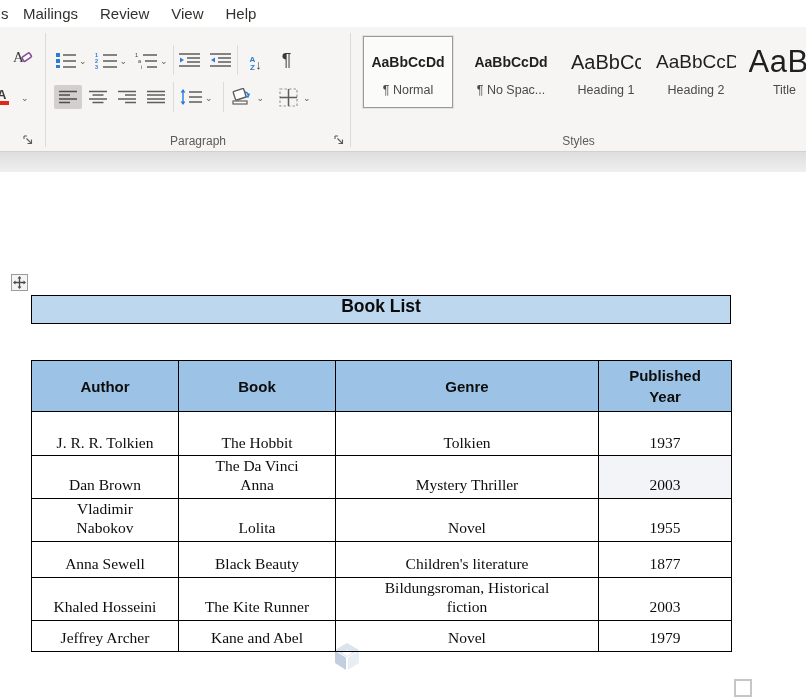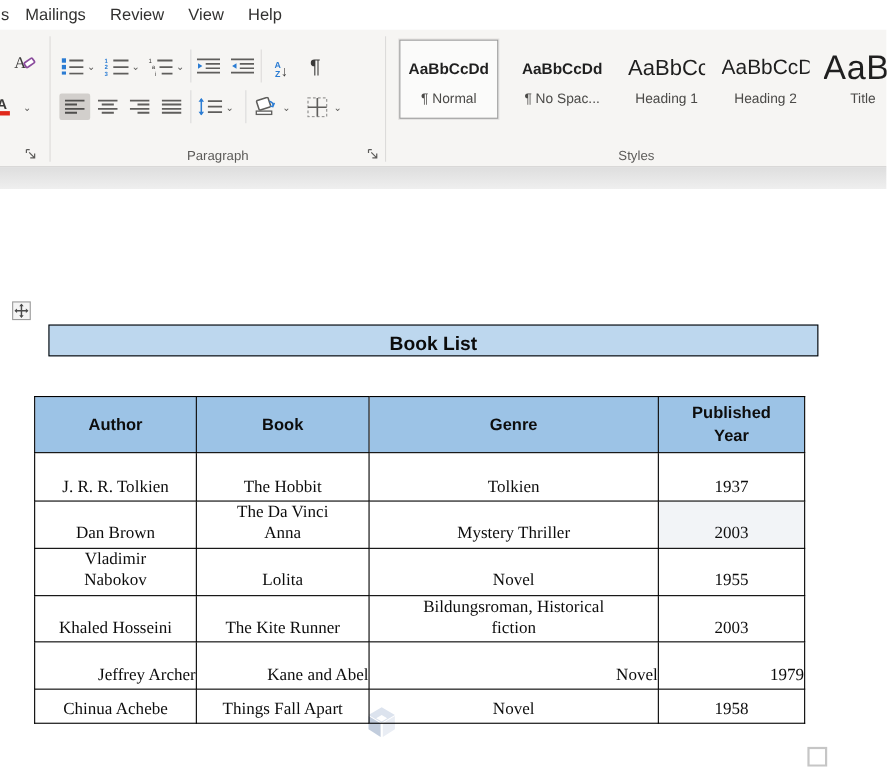--- a/index.html
+++ b/index.html
@@ -50,39 +50,39 @@
   
   .strip { height:21px; background:linear-gradient(#DEDEDE,#EFEFEF); border-top:1px solid #d2d1d0; }
 
   
   .document { position:relative; height:525px; background:#fff; }
 
   .move-handle { position:absolute; left:11px; top:102px; width:17px; height:17px;
                  background:#F4F4F4; border:1px solid #9b9b9b;
                  display:flex; align-items:center; justify-content:center; }
 
-  .title-bar { position:absolute; left:44px; top:123px; width:700px; height:29px;
+  .title-bar { position:absolute; left:31px; top:123px; width:700px; height:29px;
                background:#BDD7EE; border:1.5px solid #000;
-               display:flex; align-items:flex-end; justify-content:center; }
+               display:flex; align-items:flex-start; justify-content:center; }
   .title-bar span { font-size:17.5px; font-weight:700; color:#0b0b0b; }
 
   table.doc-table { position:absolute; left:31px; top:188px; width:700px;
                     border-collapse:collapse; table-layout:fixed; }
   .doc-table th, .doc-table td { border:1.5px solid #000; text-align:center;
                                  white-space:pre-line; overflow:hidden; }
   .doc-table th { background:#9CC3E6; font-size:15px; font-weight:700; color:#0d0d0d;
                   height:51px; line-height:1.4; vertical-align:middle;
                   font-family:"Liberation Sans", sans-serif; }
   .doc-table td { font-family:"Liberation Serif", serif; font-size:15.5px; color:#0d0d0d;
                   vertical-align:bottom; padding-bottom:3px; line-height:1.25; }
   .doc-table tbody tr:nth-child(1) td { height:44px; }
   .doc-table tbody tr:nth-child(2) td { height:40px; }
   .doc-table tbody tr:nth-child(3) td { height:42px; }
   .doc-table tbody tr:nth-child(4) td { height:36px; }
-  .doc-table tbody tr:nth-child(5) td { height:43px;text-align:right; }
+  .doc-table tbody tr:nth-child(5) td { height:43px; }
   .doc-table tbody tr:nth-child(6) td { height:31px; }
   .doc-table tbody tr:nth-child(7) td { height:35px; }
   td.shaded { background:#F2F4F7; }
 
   .watermark { position:absolute; left:334px; top:470px; display:flex; align-items:center;
                gap:5px; mix-blend-mode:multiply; pointer-events:none; }
   .wm-text { display:flex; flex-direction:column; }
   .wm-name { font-size:18px; font-weight:700; color:#8FB4DC; letter-spacing:.3px; line-height:18px; }
   .wm-tag  { font-size:6.5px; letter-spacing:2.3px; color:#C9AFa8; color:#C9AFA8; margin-top:2px; }
 
@@ -311,37 +311,37 @@
         <td class="shaded">2003</td>
       </tr>
       <tr>
         <td>Vladimir
 Nabokov</td>
         <td>Lolita</td>
         <td>Novel</td>
         <td>1955</td>
       </tr>
       <tr>
+        <td>Anna Sewell</td>
+        <td>Black Beauty</td>
+        <td>Children's literature</td>
+        <td>1877</td>
+      </tr>
+      <tr>
         <td>Khaled Hosseini</td>
         <td>The Kite Runner</td>
         <td>Bildungsroman, Historical
 fiction</td>
         <td>2003</td>
       </tr>
       <tr>
         <td>Jeffrey Archer</td>
         <td>Kane and Abel</td>
         <td>Novel</td>
         <td>1979</td>
-      </tr>
-      <tr>
-        <td>Chinua Achebe</td>
-        <td>Things Fall Apart</td>
-        <td>Novel</td>
-        <td>1958</td>
       </tr>
     </tbody>
   </table>
 
   <div class="watermark">
     <svg width="27" height="30" viewBox="0 0 27 30">
       <polygon points="13,1 25,8 13,15 1,8" fill="#DCE3EE"></polygon>
       <polygon points="1,9 12,15.5 12,28 1,21" fill="#C2CDDD"></polygon>
       <polygon points="25,9 14,15.5 14,28 25,21" fill="#E9EDF4"></polygon>
       <polygon points="13,8 18,11 13,14 8,11" fill="#FFFFFF"></polygon>

